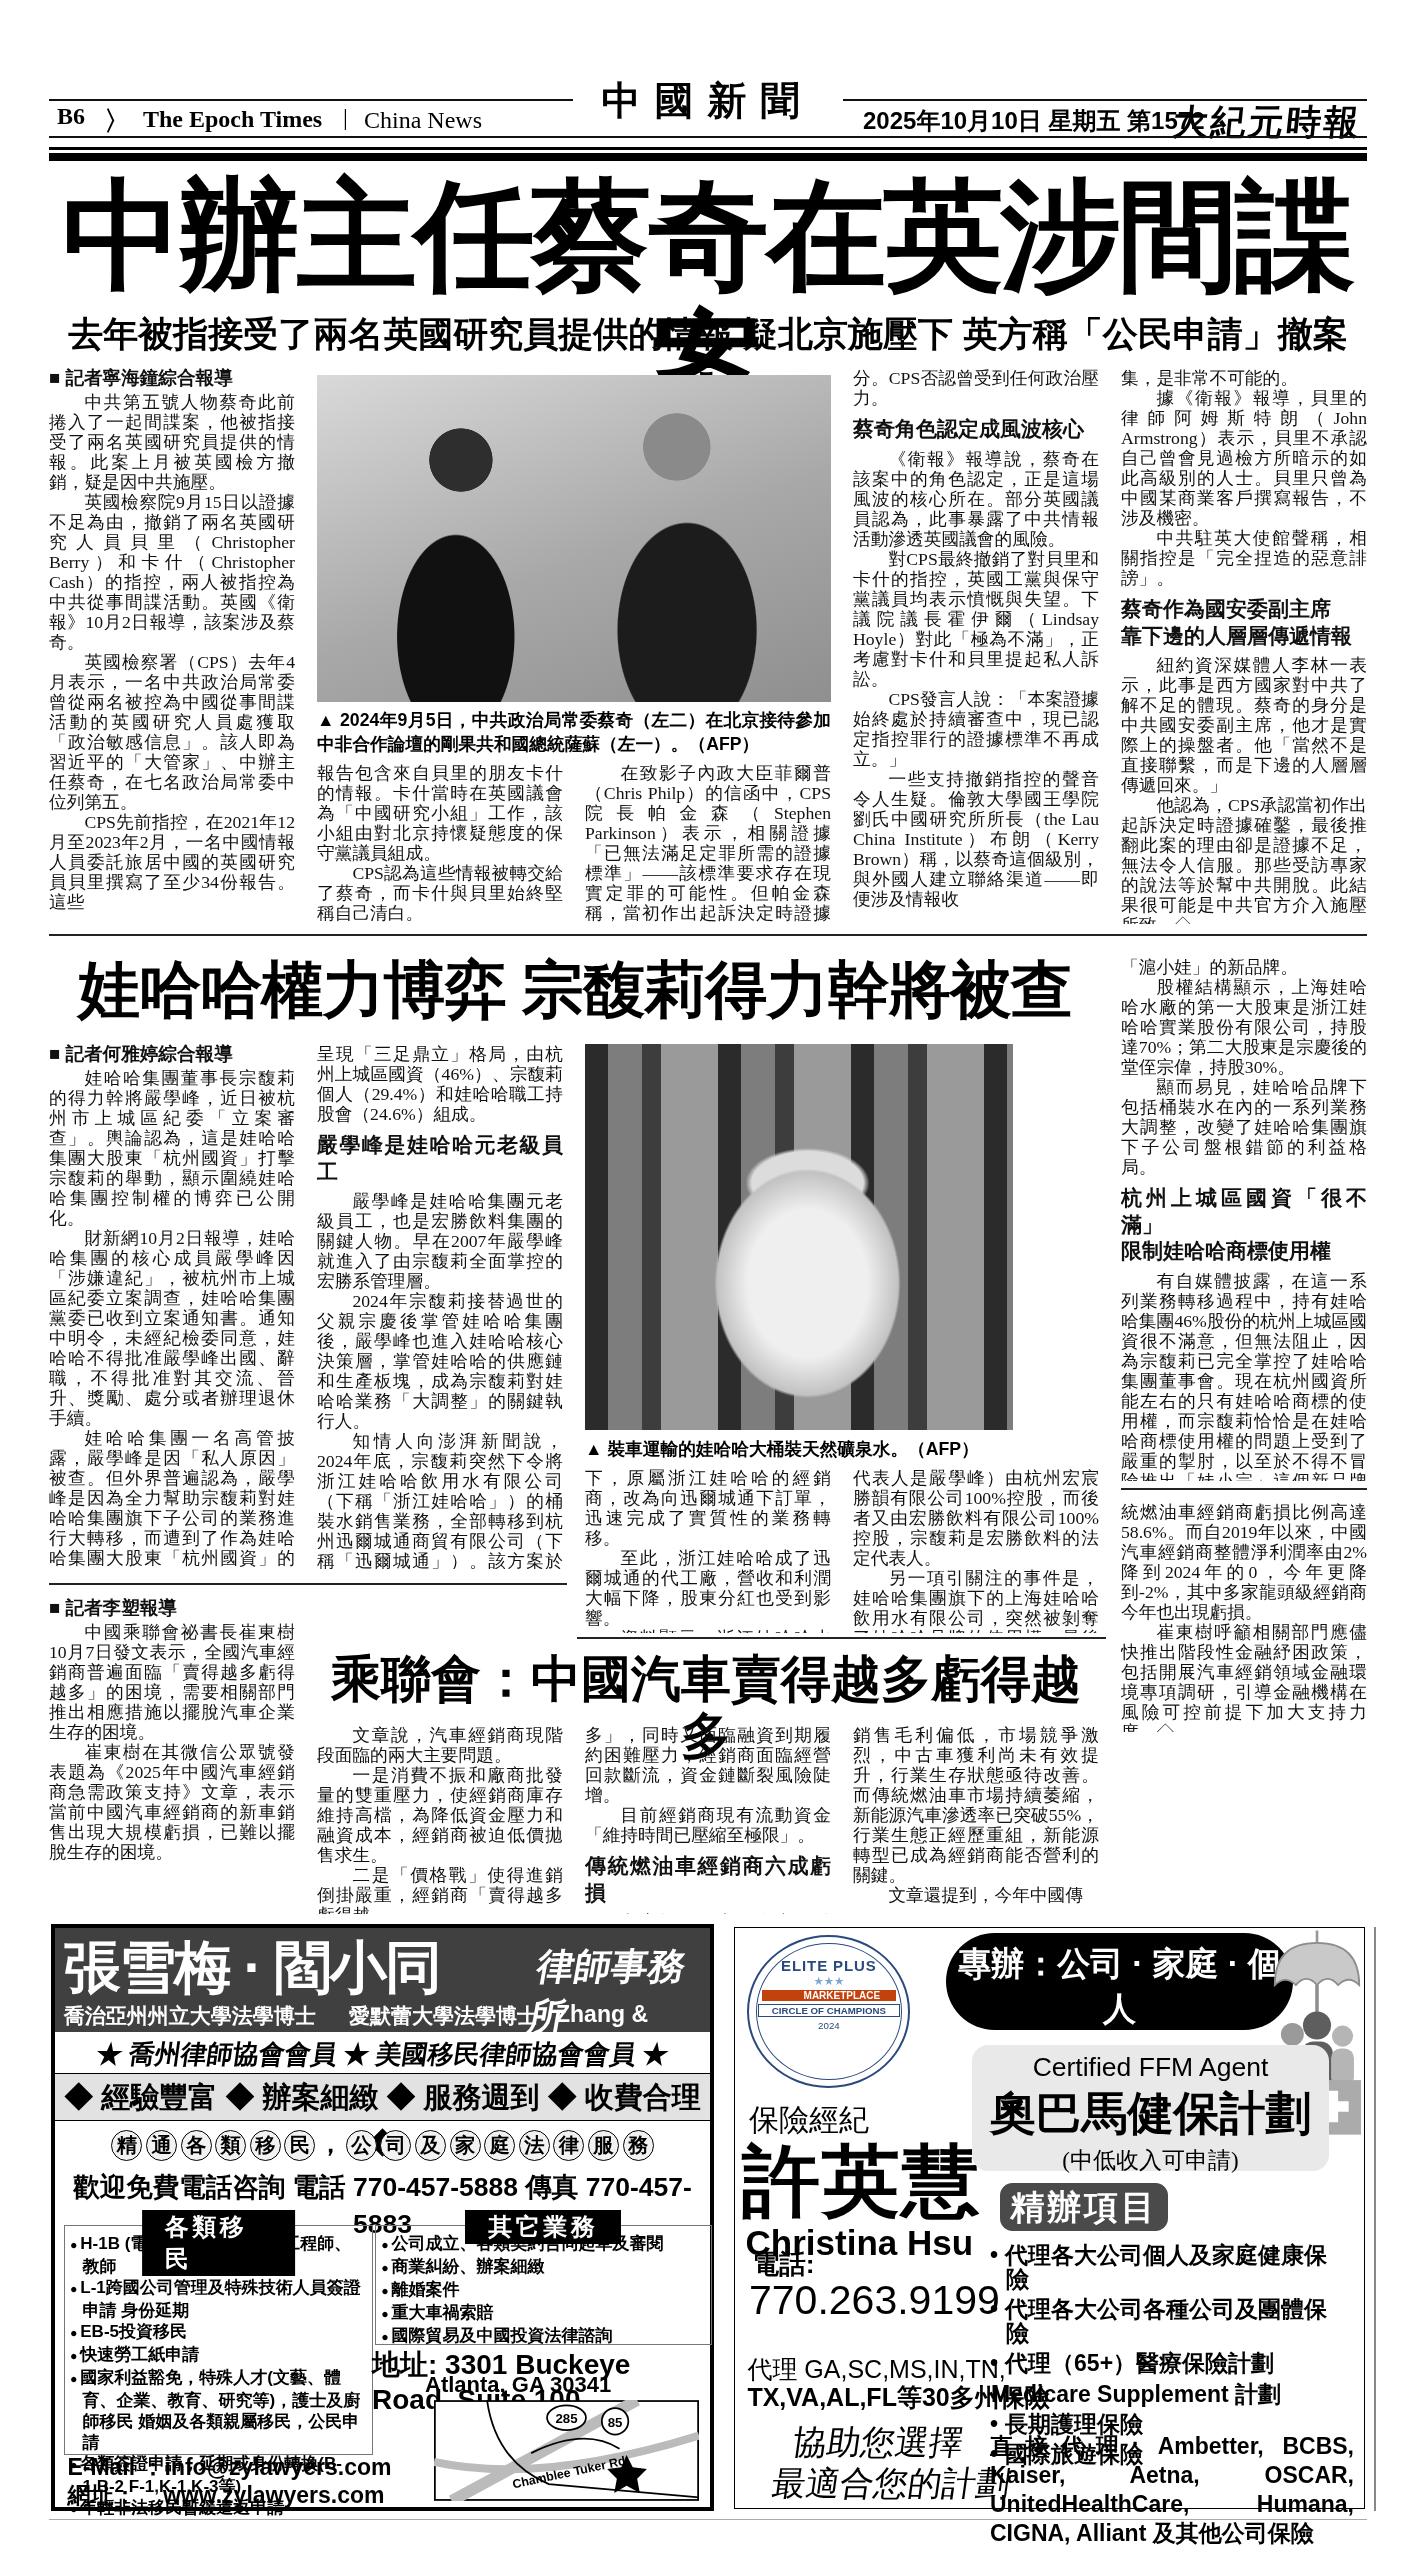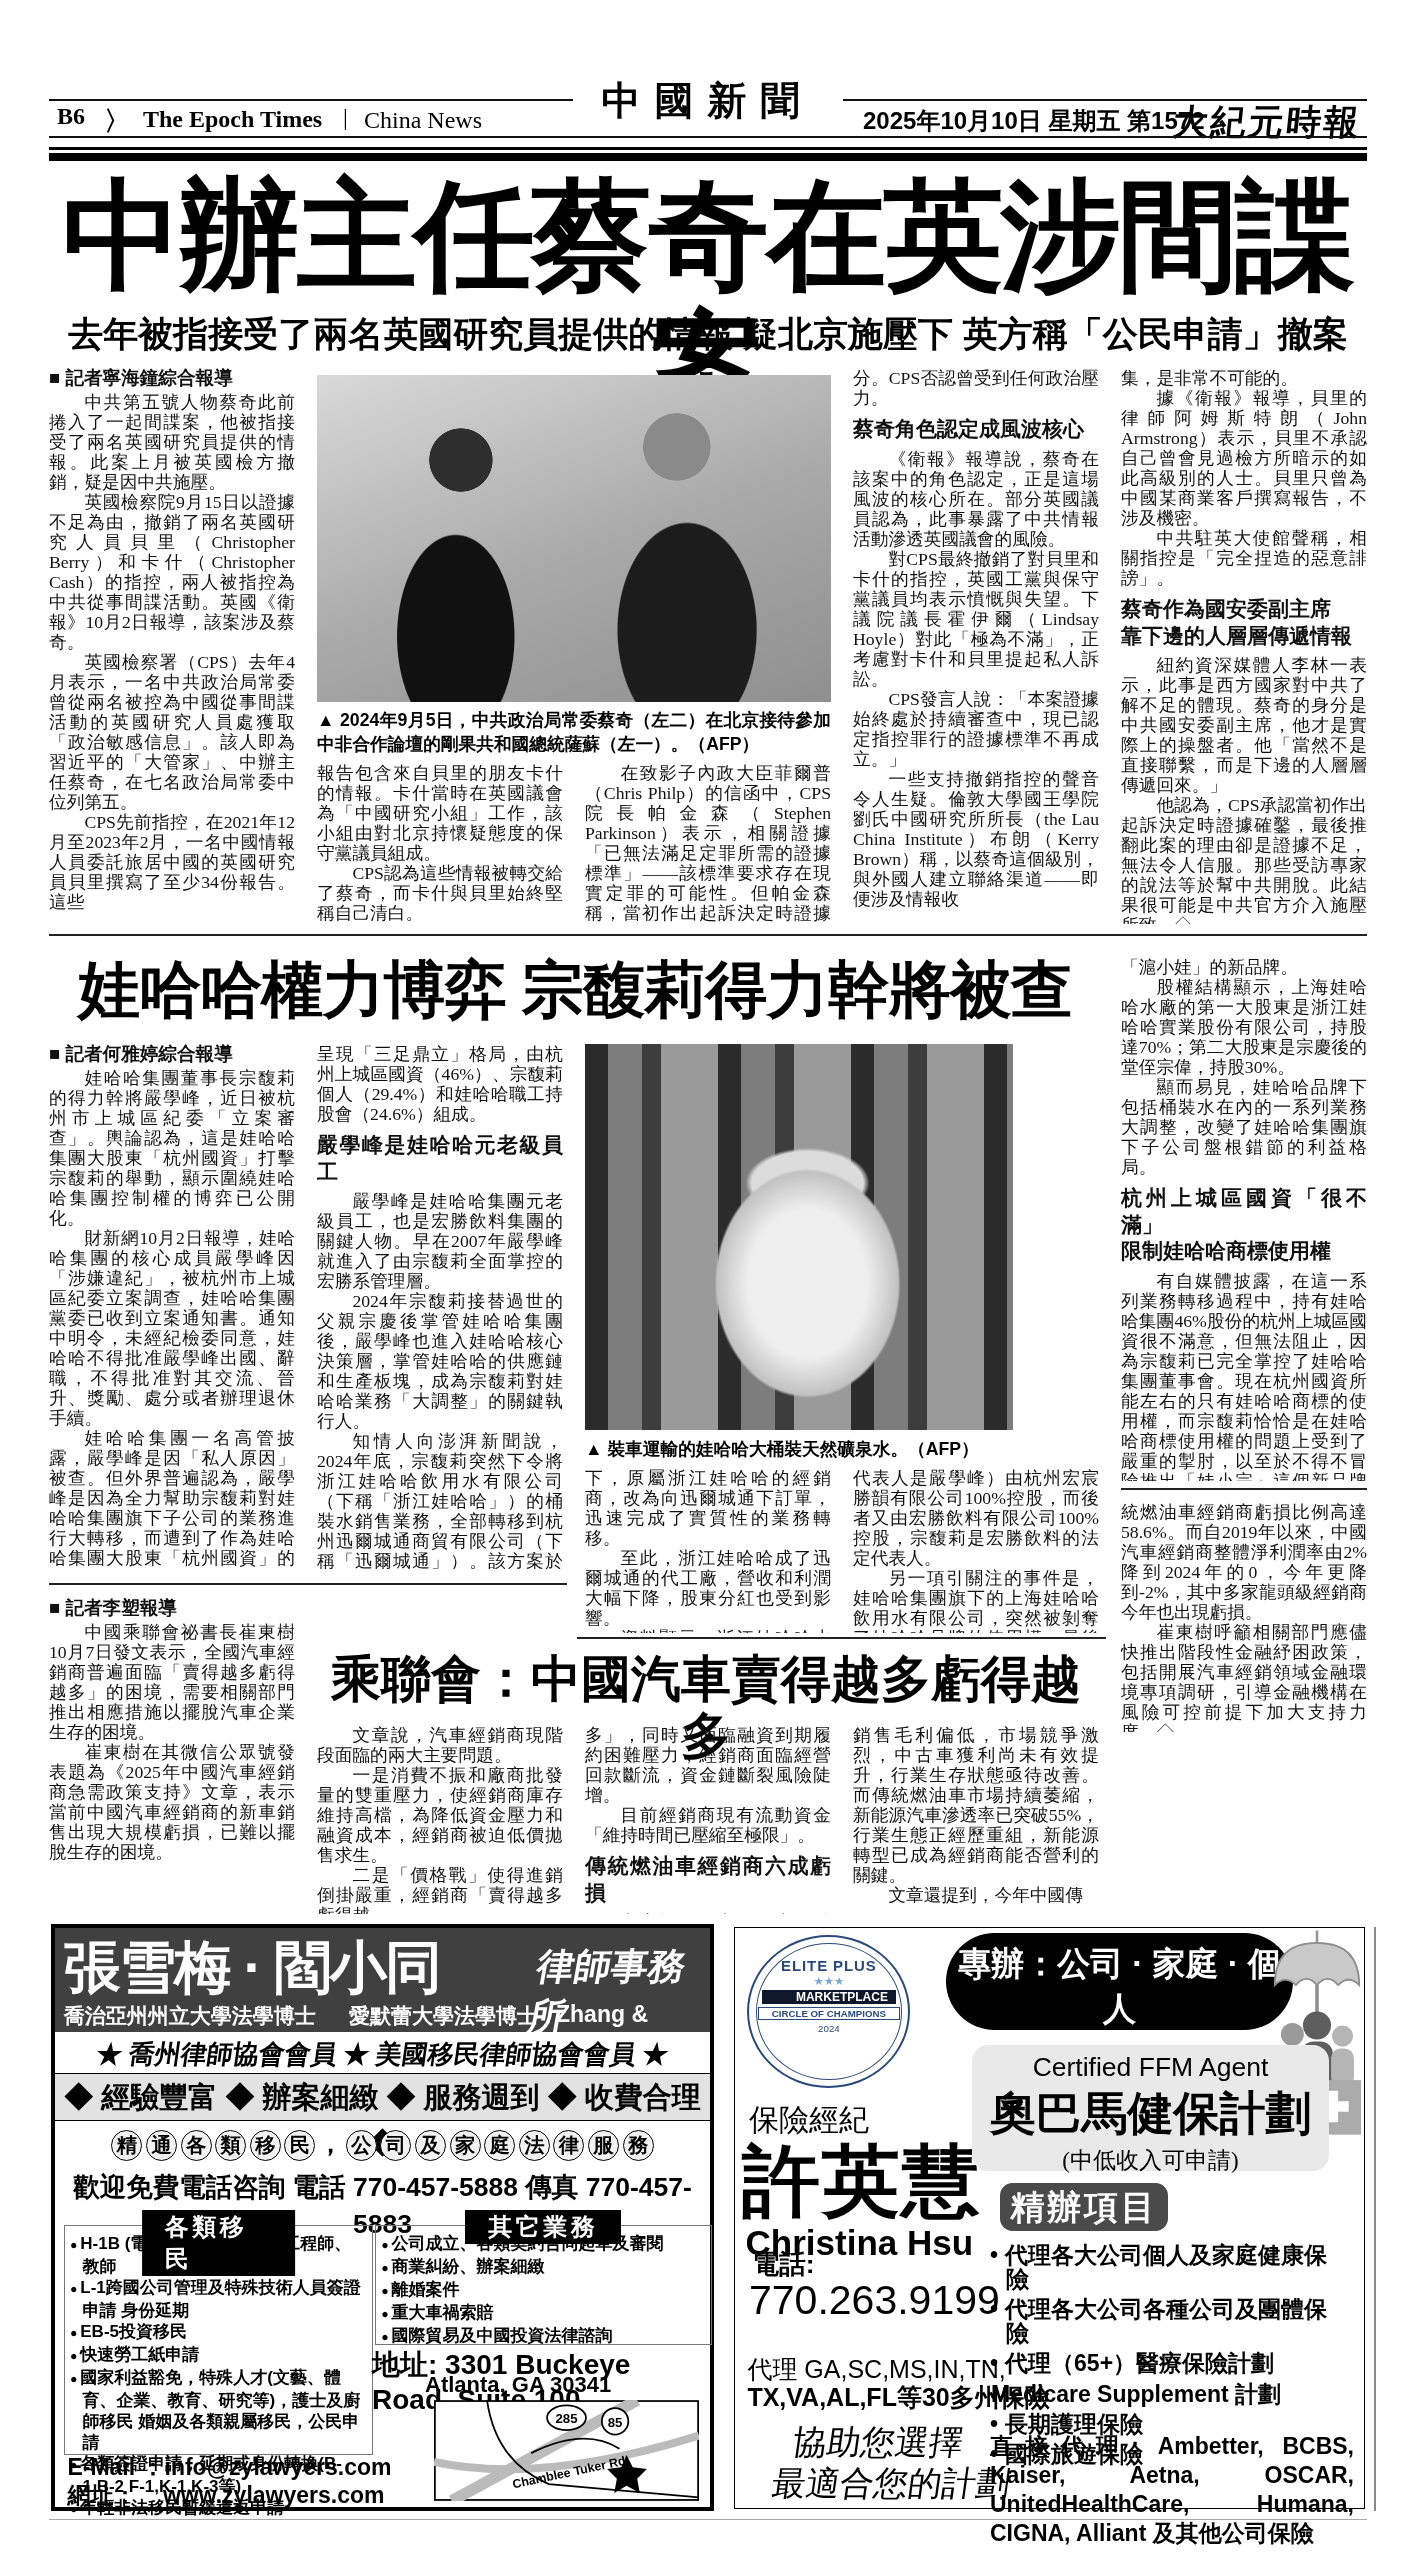--- a/index.html
+++ b/index.html
@@ -242,21 +242,21 @@
     <div class="abs" style="left:12.4px;top:552px;font-size:23px;font-weight:bold;">
       <span style="margin-right:26.5px;">網址：</span><span>www.zylawyers.com</span>
     </div>
   </div>
 
   <div class="ins">
     <div class="badge">
       <div class="badge-in"></div>
       <div style="margin-top:19.5px;font-size:15px;font-weight:bold;letter-spacing:0.9px;">ELITE PLUS</div>
       <div style="font-size:11.5px;color:#7aa7d4;">★★★</div>
-      <div style="margin:2.7px 12.4px;background:#0f172a;color:#fff;font-size:12px;font-weight:bold;padding-left:26px;">MARKETPLACE</div>
+      <div style="margin:2.7px 12.4px;background:#c2410c;color:#fff;font-size:10px;font-weight:bold;padding-left:26px;">MARKETPLACE</div>
       <div style="margin:2.7px 8.8px;border:0.9px solid #2a4a7d;font-size:9.7px;font-weight:bold;">CIRCLE OF CHAMPIONS</div>
       <div style="font-size:9.7px;">2024</div>
     </div>
 
     <div class="abs" style="left:211px;top:5.3px;width:347px;height:97px;background:#000;border-radius:49px;color:#fff;text-align:center;">
       <div style="margin-top:8.8px;font-size:33px;font-weight:900;">專辦：公司 · 家庭 · 個人</div>
       <div style="font-size:38px;font-weight:900;">醫療保險</div>
     </div>
 
     <svg class="abs" style="left:538px;top:1.8px;" width="88" height="221" viewBox="0 0 100 250">

